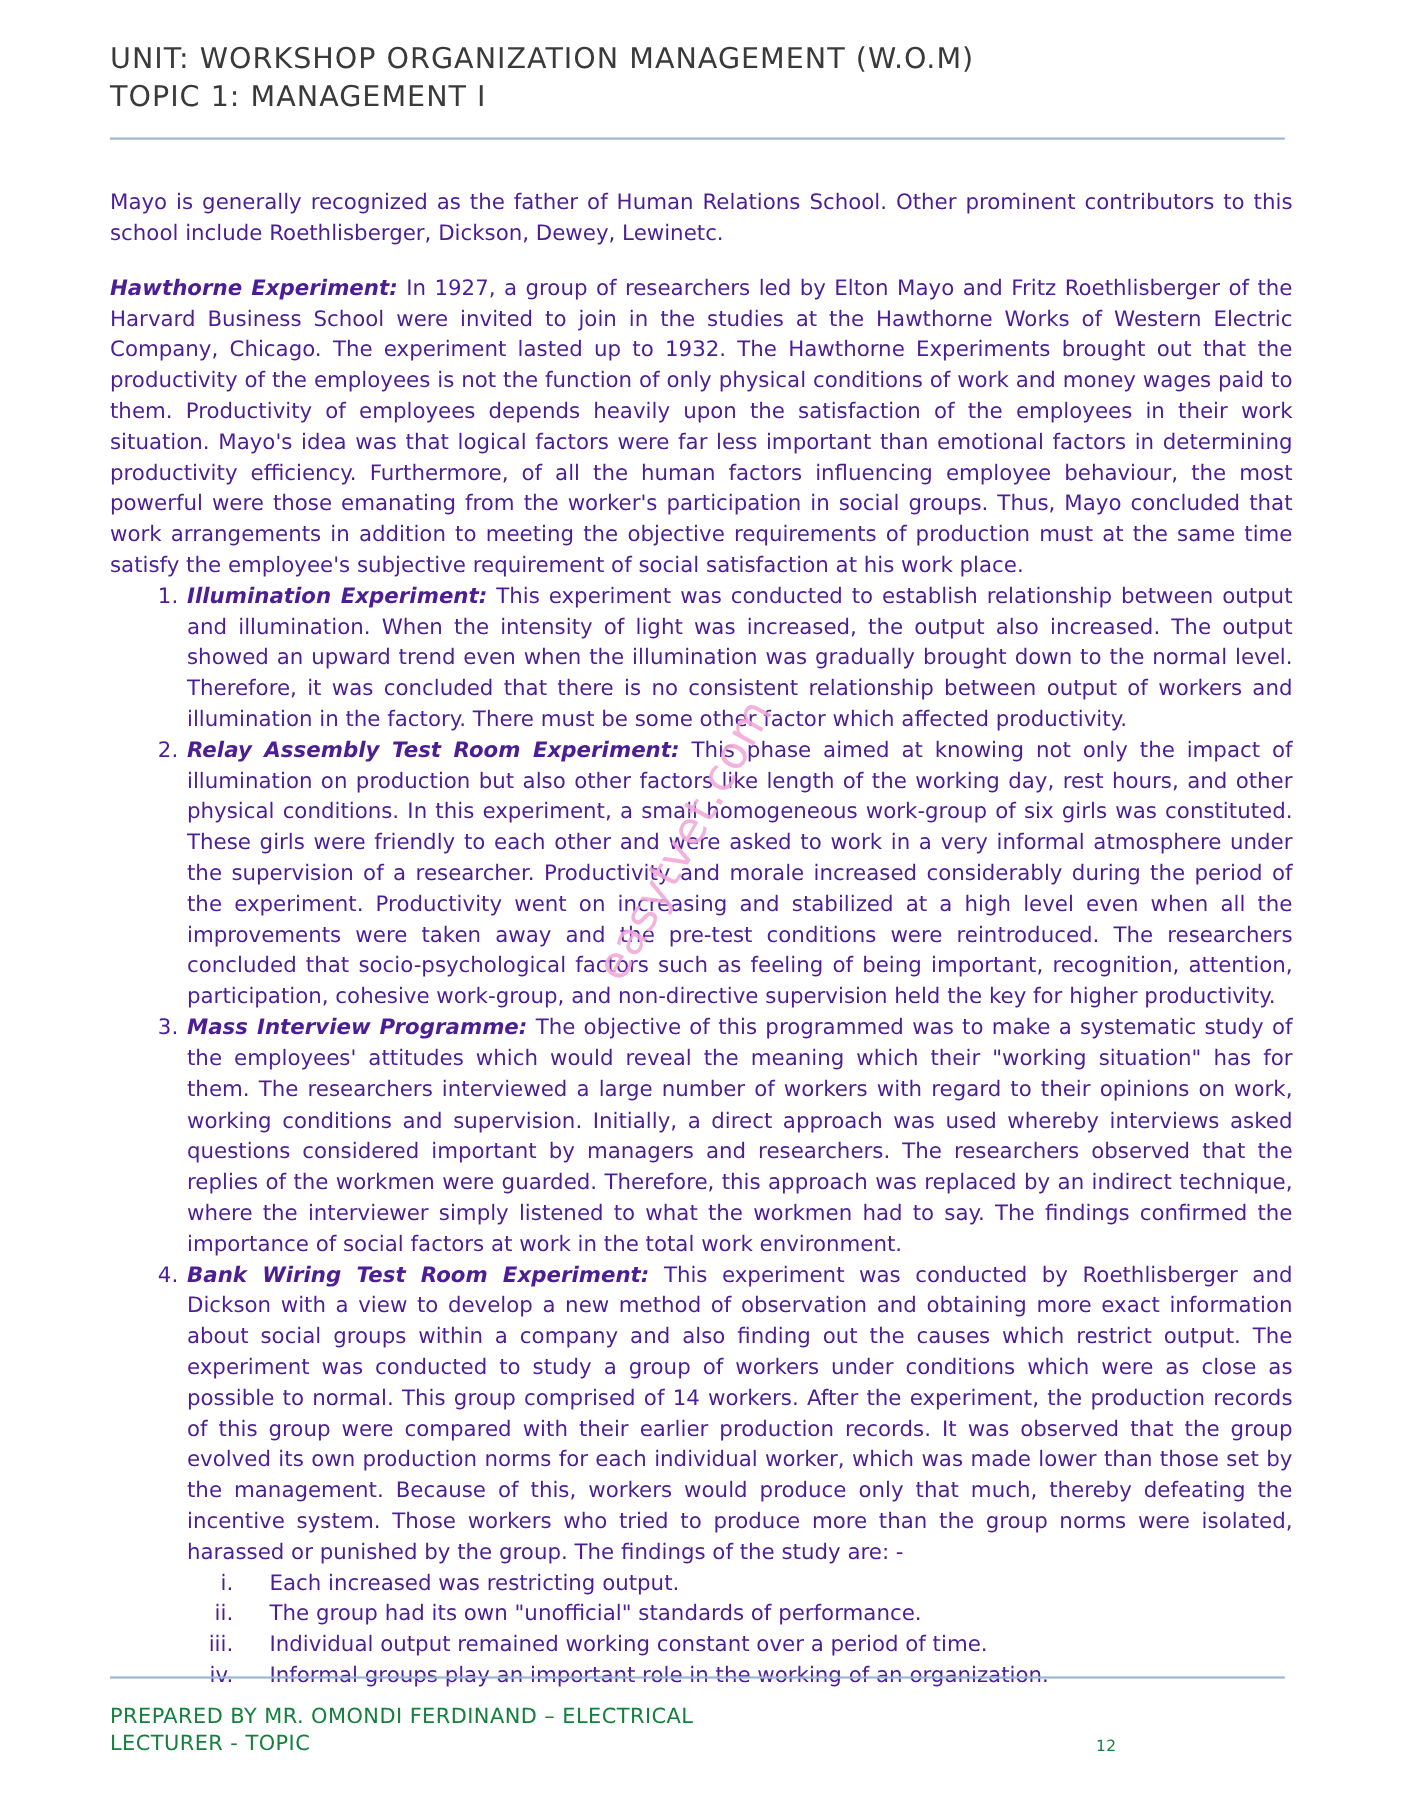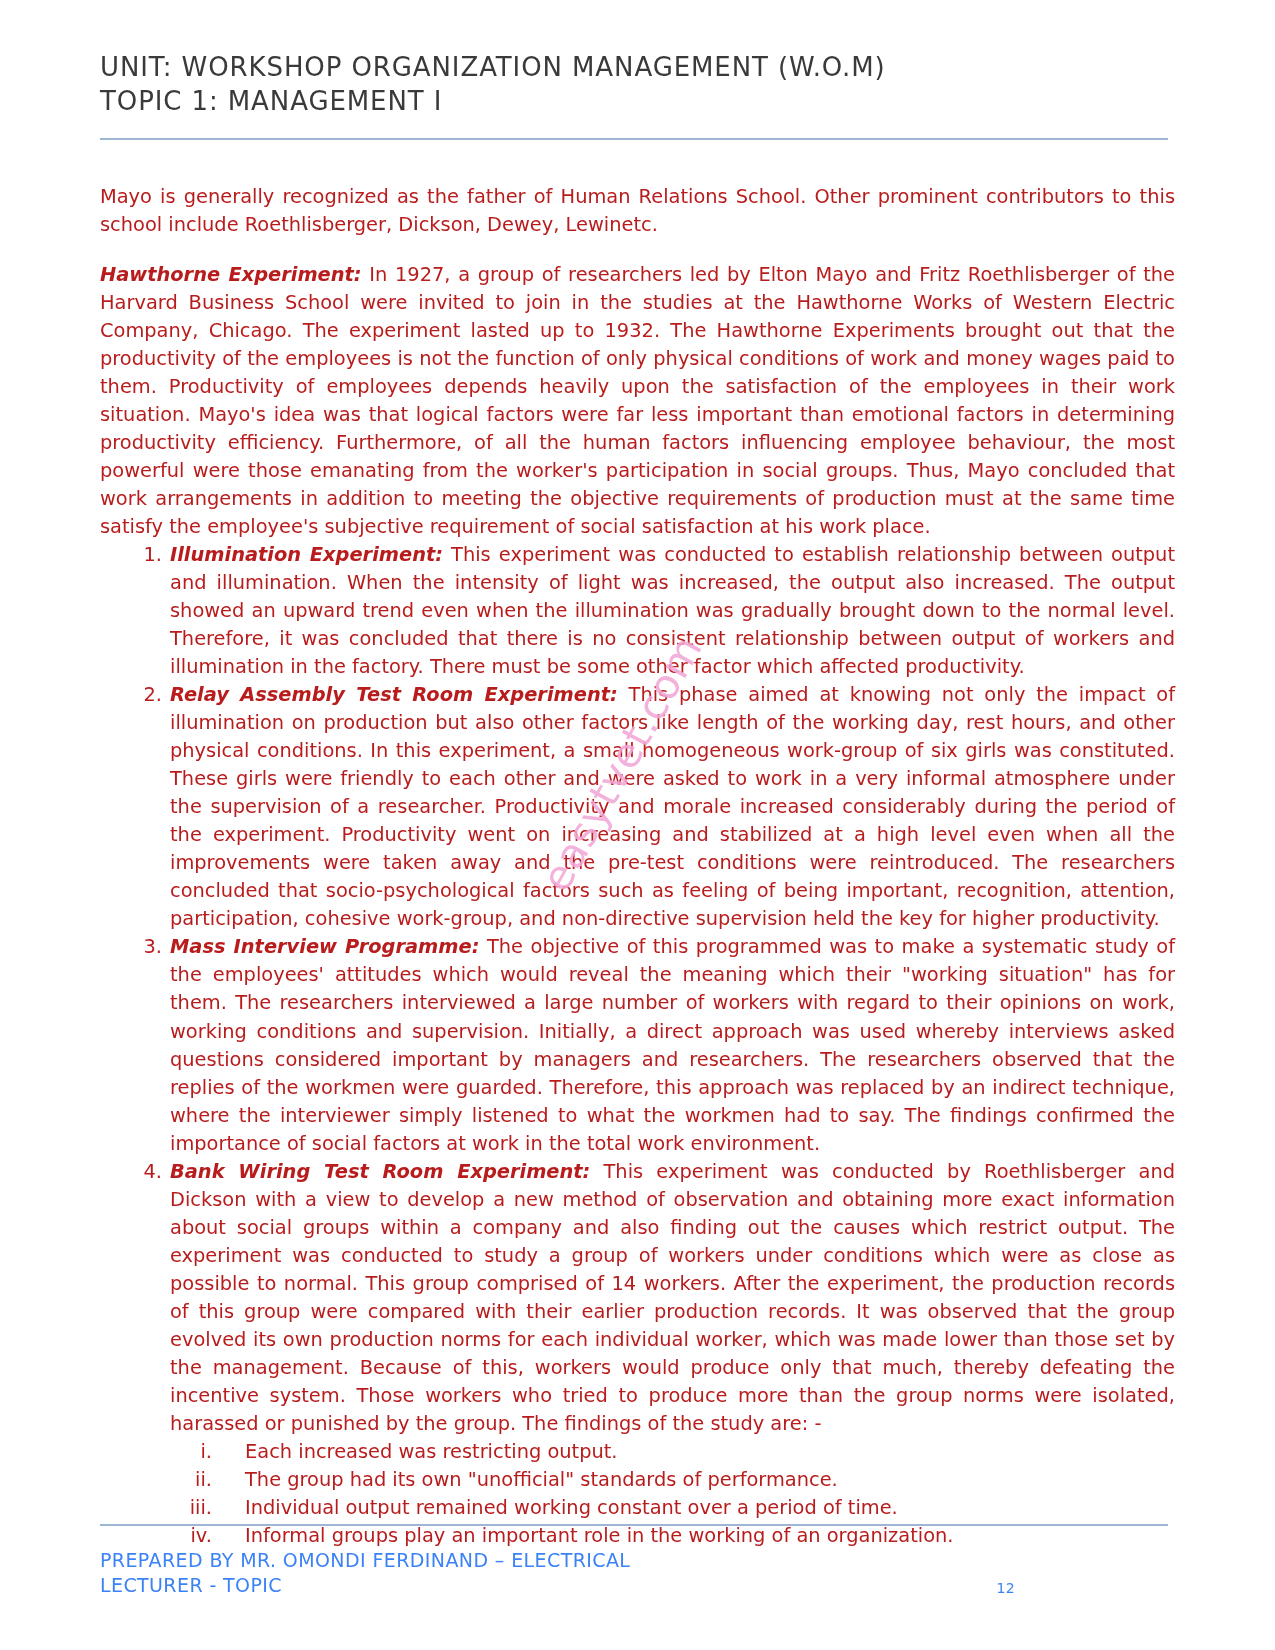--- a/index.html
+++ b/index.html
@@ -21,42 +21,42 @@
   .content {
     position: absolute;
     left: 100px;
     top: 0;
     width: 1075px;
     height: 1650px;
   }
 
   
   .doc-header {
-    padding-top: 51px;
+    padding-top: 38px;
   }
   .doc-header-line {
     font-family: "DejaVu Sans", sans-serif;
     font-size: 26px;
     font-weight: 400;
     letter-spacing: 0.9px;
     color: #3a3a3a;
     line-height: 1.30;
     white-space: nowrap;
   }
   .header-rule {
     margin-top: 19px;
     border-bottom: 2px solid #9db6d4;
     width: 1068px;
   }
 
   
   .body-area {
     margin-top: 43px;
     font-size: 19.4px;
-    color: #b91c1c;
+    color: #4c1d95;
     line-height: 1.445;
   }
   p.para {
     margin: 0 0 0 0;
     text-align: justify;
     text-justify: inter-word;
   }
   p.spacer-para {
     margin-top: 22px;
   }
@@ -142,21 +142,21 @@
   }
   .footer-rule {
     border-bottom: 2px solid #9db6d4;
     width: 1068px;
     margin-bottom: 22px;
   }
   .footer-row {
     position: relative;
     font-size: 19px;
     letter-spacing: 0.4px;
-    color: #3b82f6;
+    color: #15803d;
     line-height: 1.30;
   }
   .footer-text {
     width: 800px;
   }
   .footer-page {
     position: absolute;
     right: 160px;
     bottom: 0px;
     font-size: 14px;

